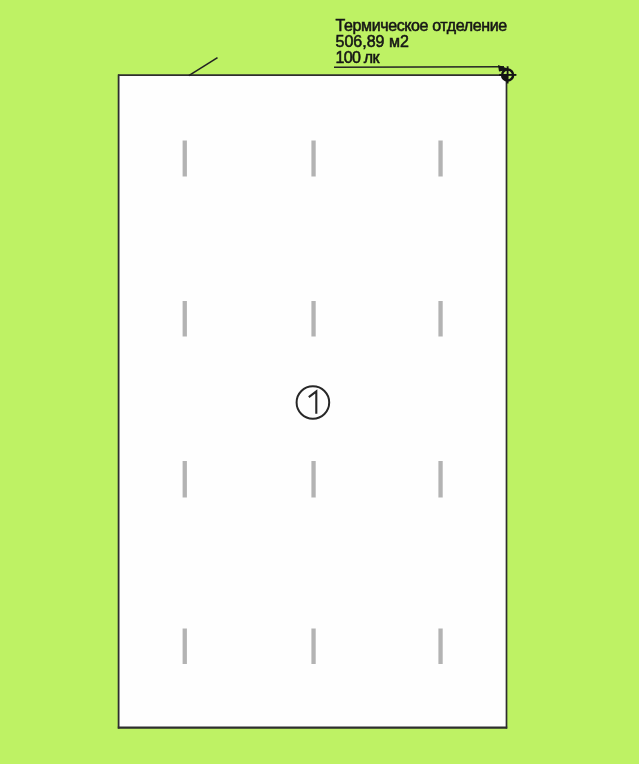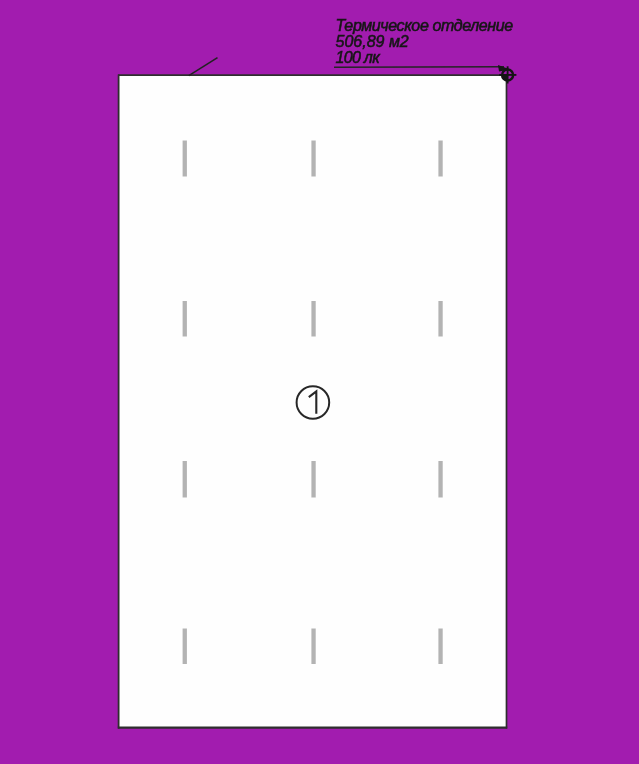--- a/index.html
+++ b/index.html
@@ -1,16 +1,16 @@
 <!DOCTYPE html>
 <html><head>
 <meta charset="utf-8">
 <style>
   html,body{margin:0;padding:0;background:#ffffff;}
-  .wrap{position:relative;width:639px;height:764px;background:#a21caf;overflow:hidden;font-style:italic;}
+  .wrap{position:relative;width:639px;height:764px;background:#bef264;overflow:hidden;}
   svg{position:absolute;left:0;top:0;filter:blur(0.38px);}
   text{font-family:"Liberation Sans",sans-serif;fill:#161616;stroke:#161616;stroke-width:0.55;}
 </style>
 </head>
 <body>
 <div class="wrap">
 <svg width="639" height="764" viewBox="0 0 639 764" xmlns="http://www.w3.org/2000/svg">
 
   <rect x="118.5" y="75" width="388" height="653" fill="#fefefe" stroke="none"></rect>
 

